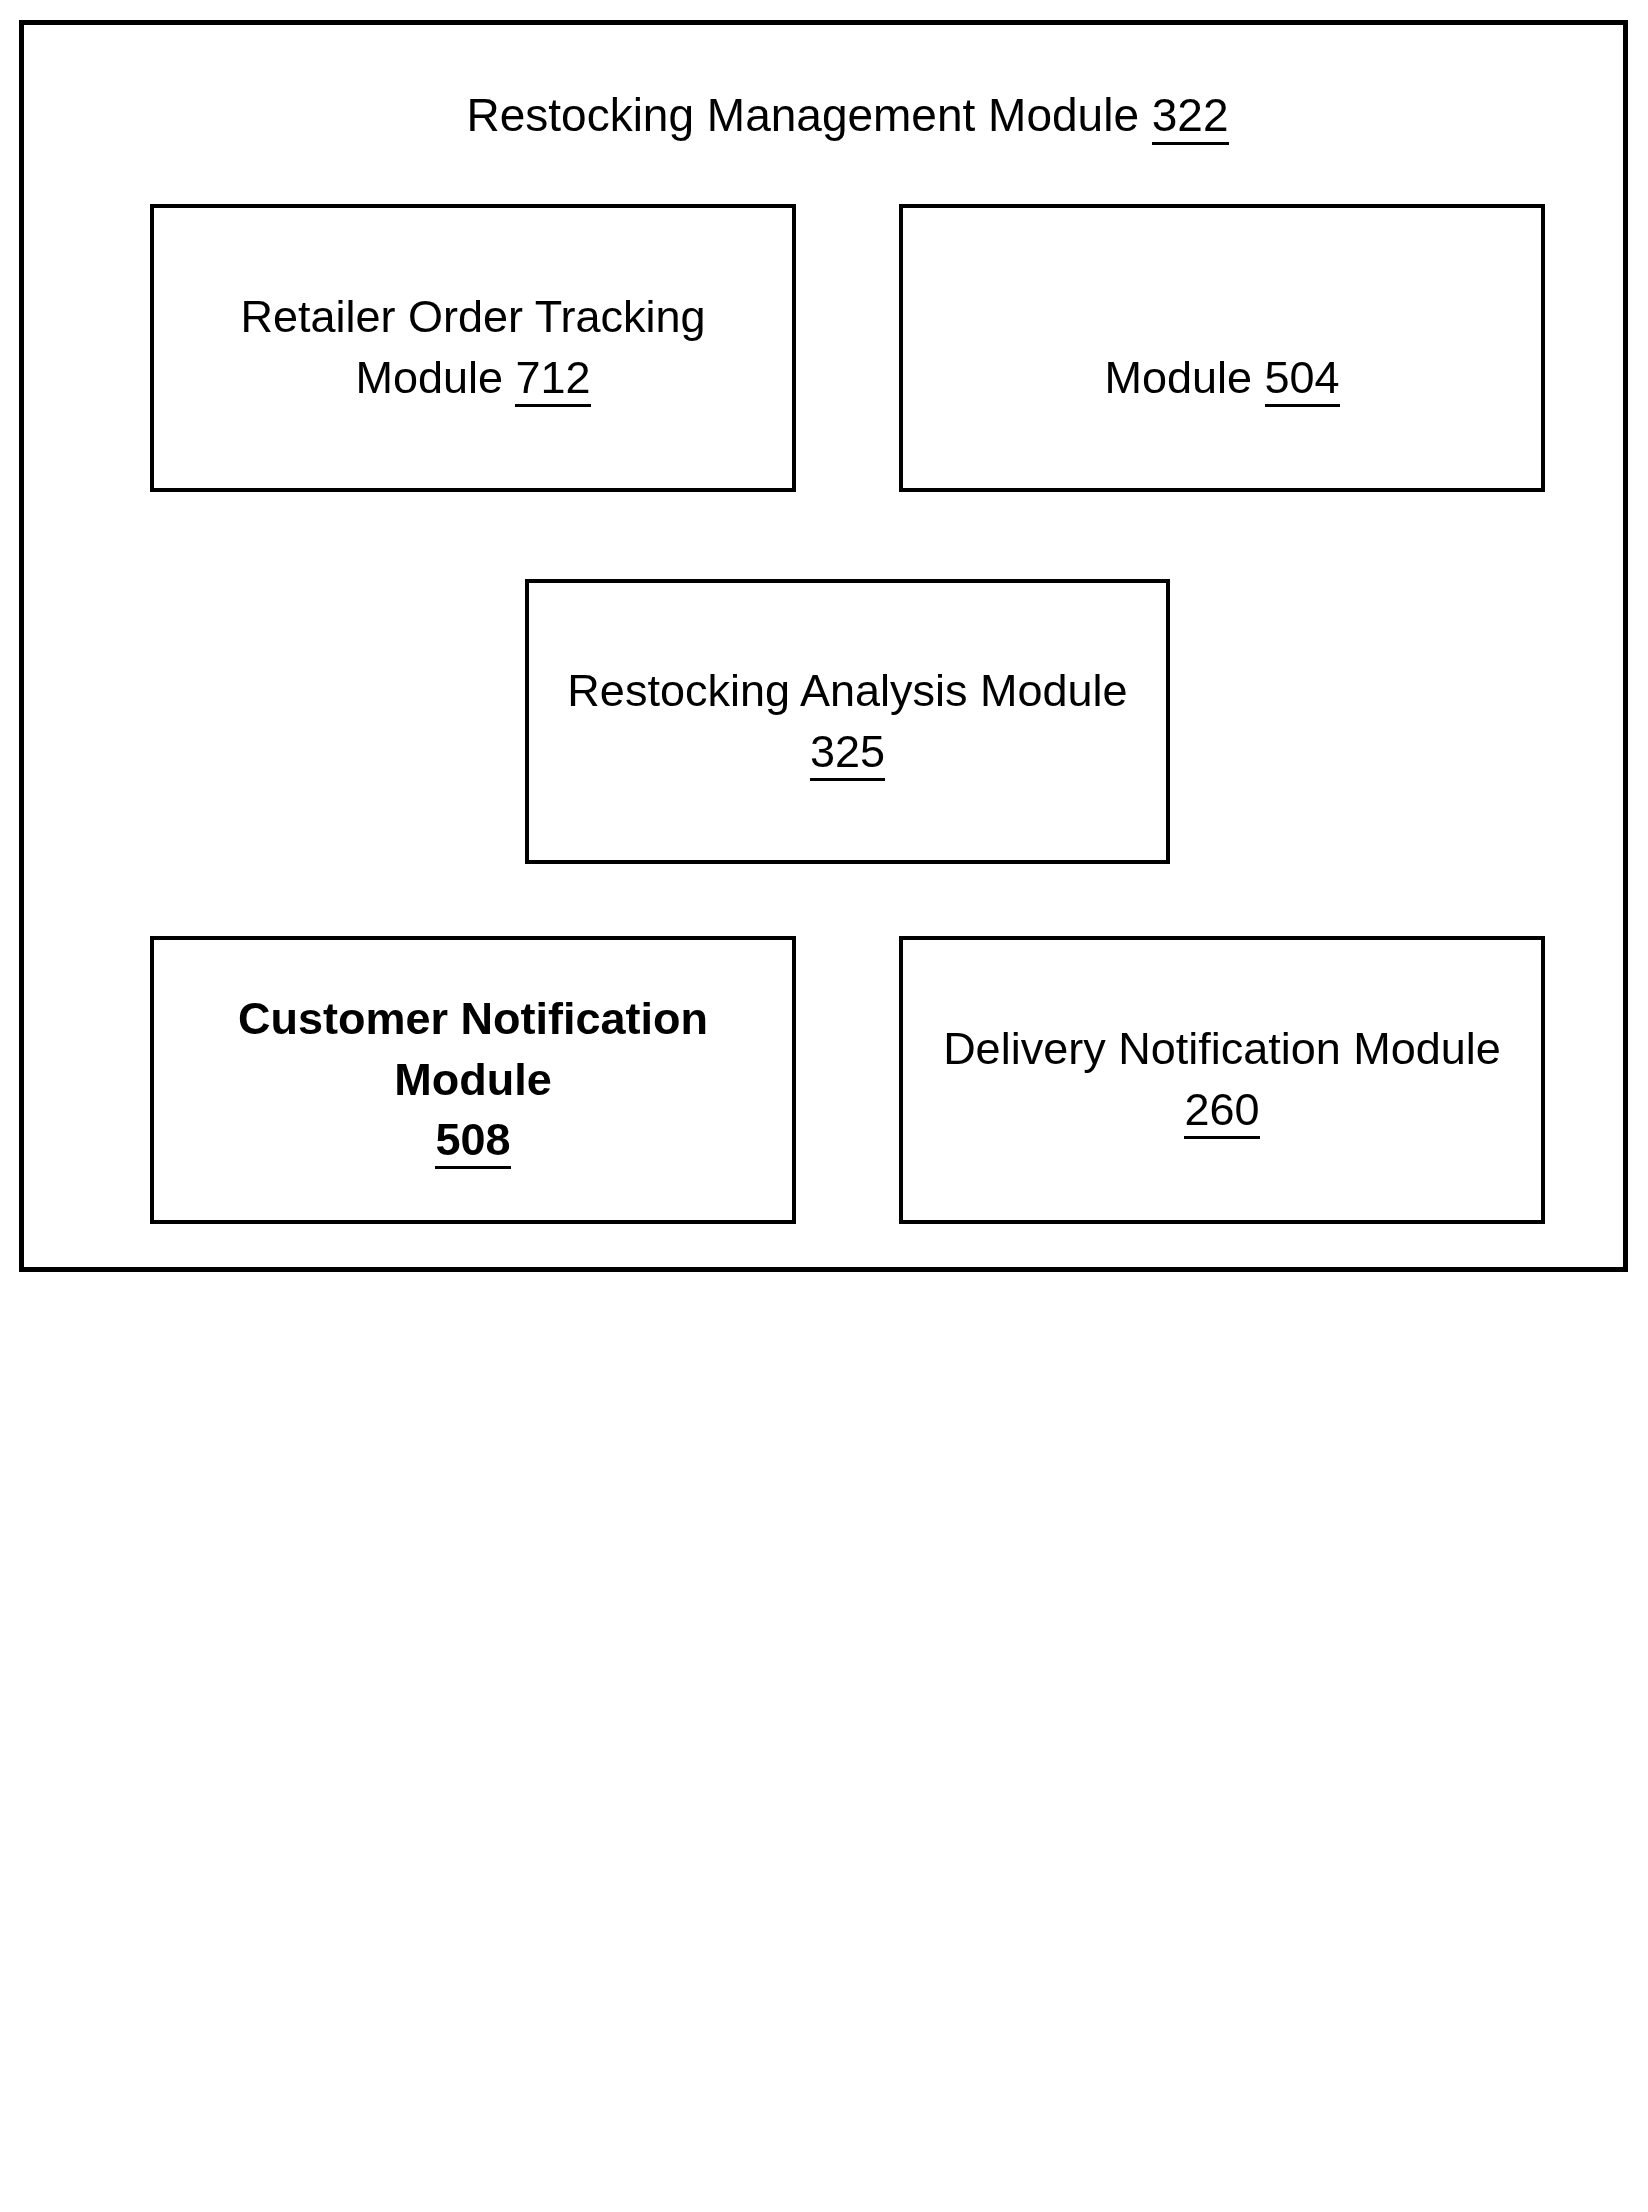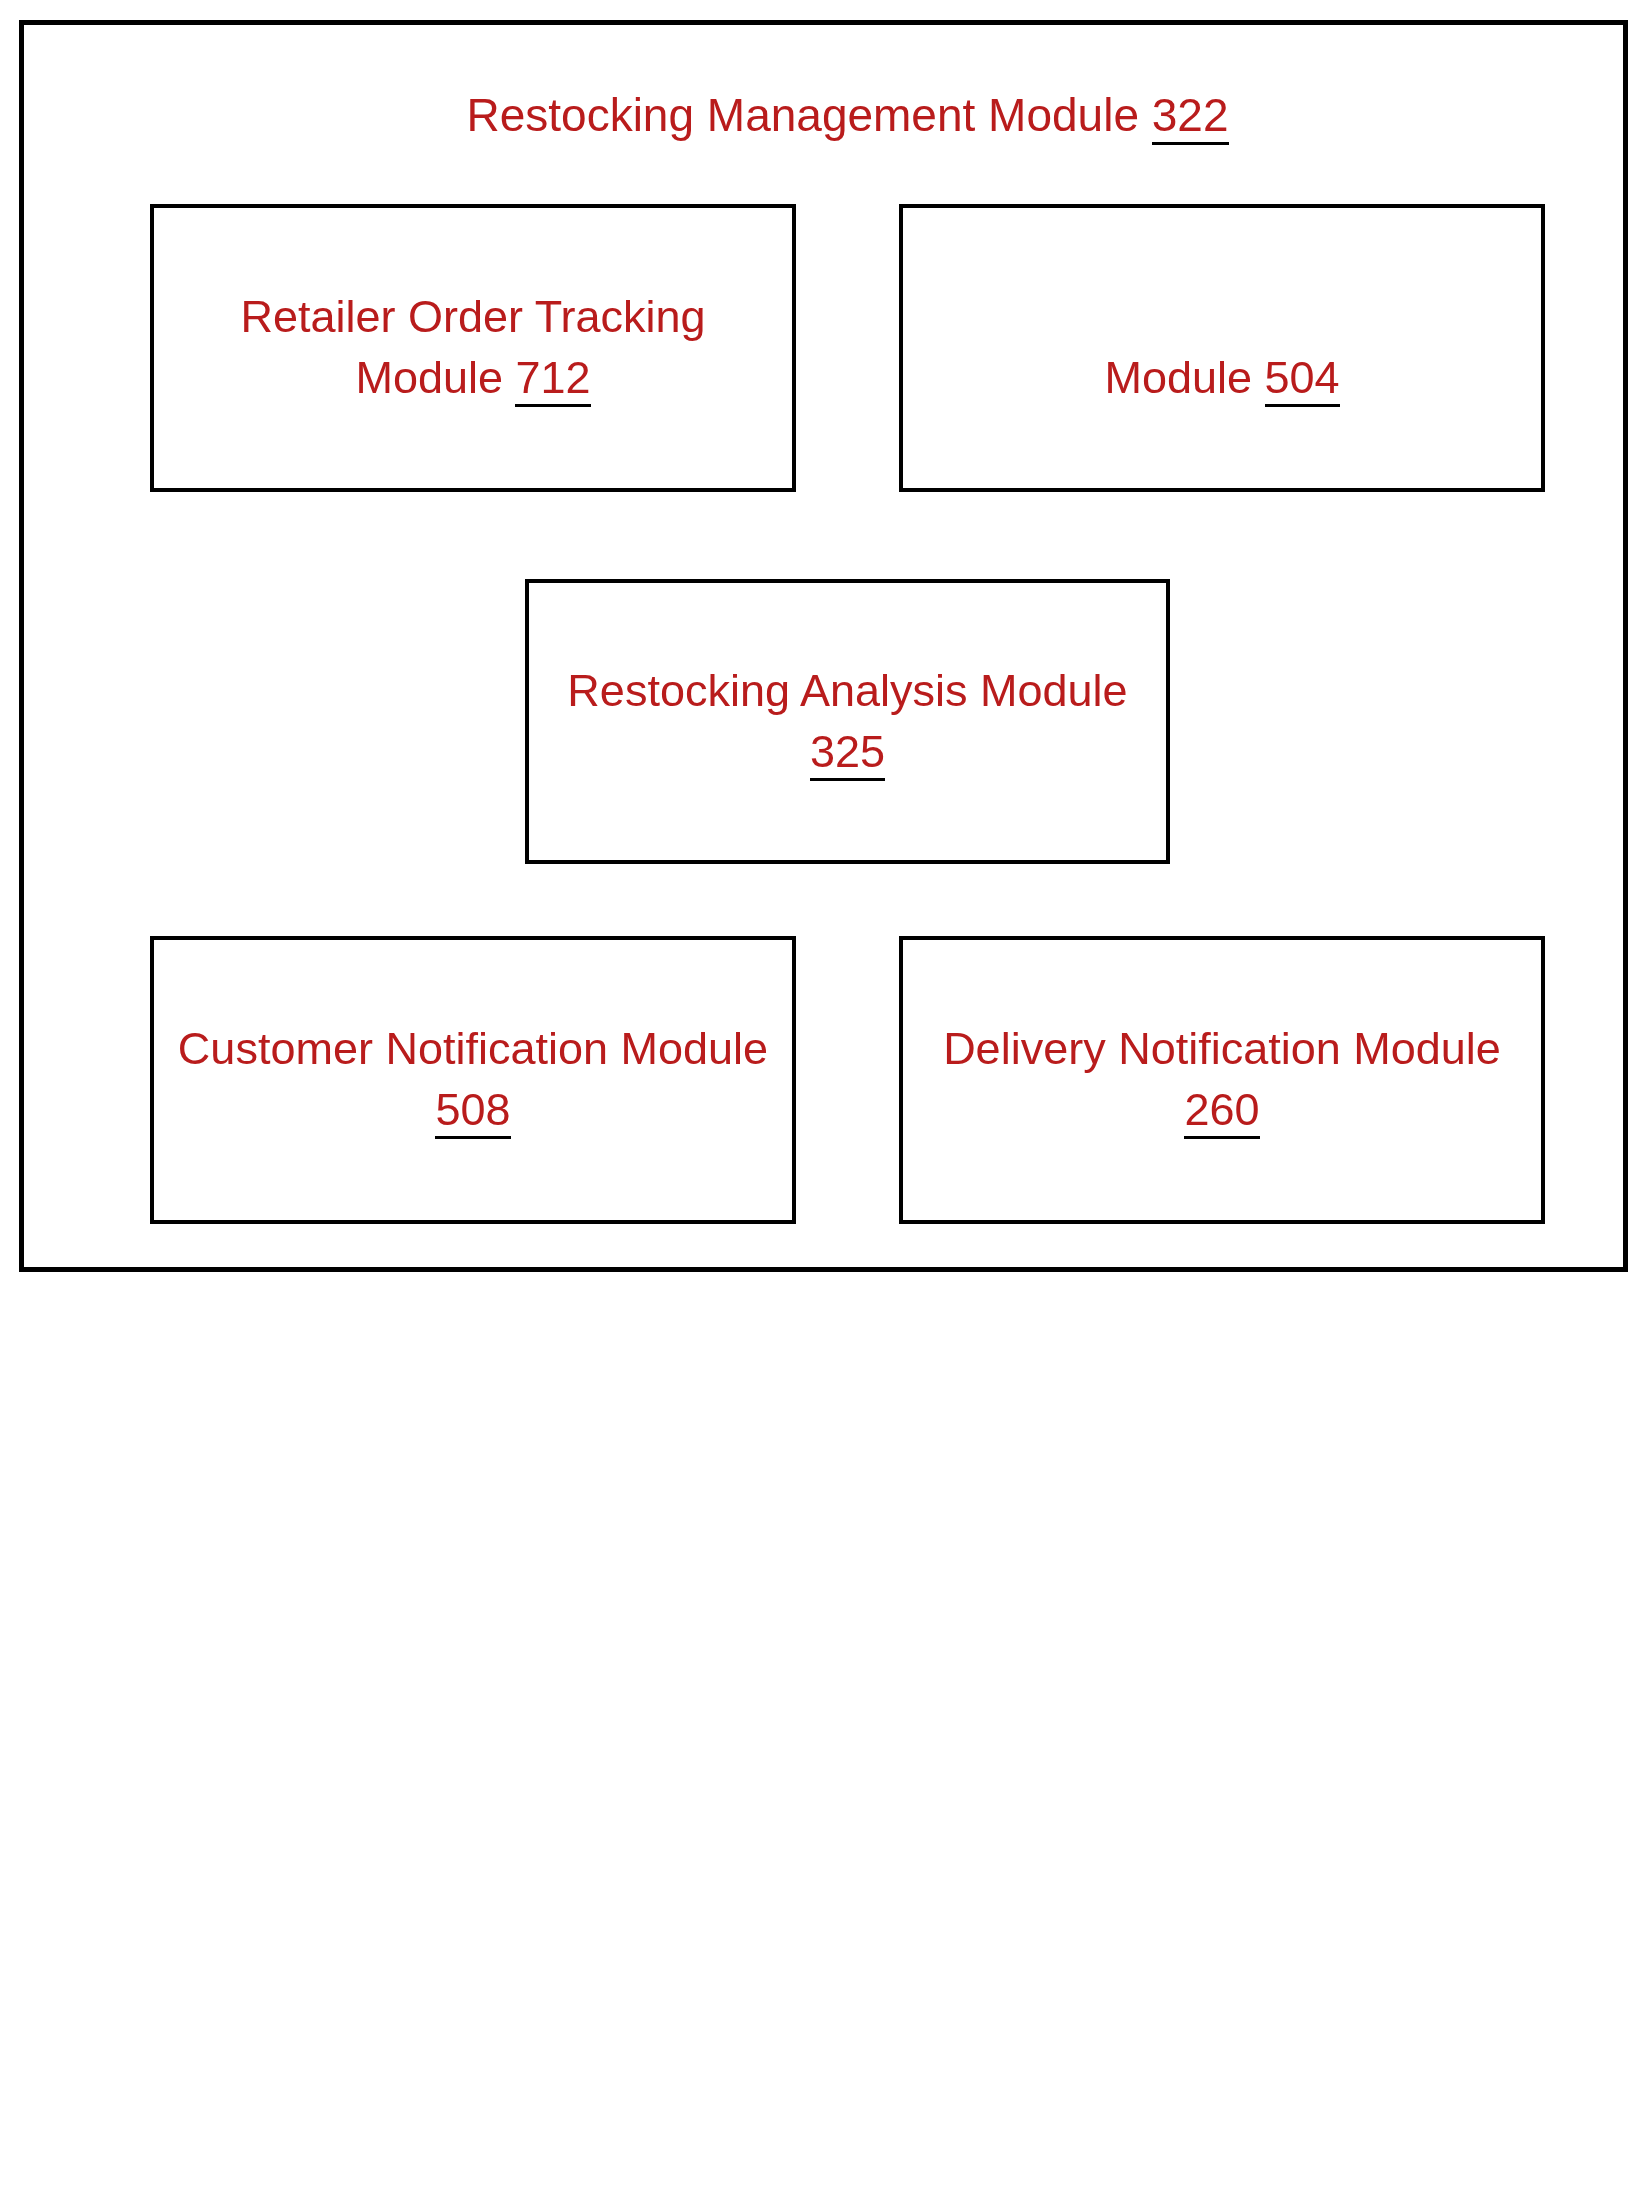--- a/index.html
+++ b/index.html
@@ -5,21 +5,21 @@
   html, body {
     margin: 0;
     padding: 0;
     background: #ffffff;
   }
   .page {
     position: relative;
     width: 1648px;
     height: 1555px;
     background: #ffffff;
-    color: #b91c1c;
+    color: #000000;
     font-family: "Liberation Sans", sans-serif;
     overflow: hidden;
   }
   .outer-box {
     position: absolute;
     left: 19px;
     top: 20px;
     width: 1609px;
     height: 1252px;
     border: 5.7px solid #000000;
@@ -45,21 +45,21 @@
     text-align: center;
   }
   .module-label {
     font-size: 45px;
     line-height: 1.35;
     text-align: center;
   }
   .box-502 { left: 126px; top: 179px; width: 646px; height: 288px; }
   .box-504 { left: 875px; top: 179px; width: 646px; height: 288px; }
   .box-506 { left: 501px; top: 554px; width: 645px; height: 285px; }
-  .box-508 { left: 126px; top: 911px; width: 646px; height: 288px; }
+  .box-508 { left: 126px; top: 911px; width: 646px; height: 288px; font-weight: bold; }
   .box-510 { left: 875px; top: 911px; width: 646px; height: 288px; }
   u.ref {
     text-decoration: none;
     border-bottom: 3.8px solid #000000;
     padding-bottom: 1px;
   }
   .fig-label {
     position: absolute;
     left: 0;
     top: 2129px;

